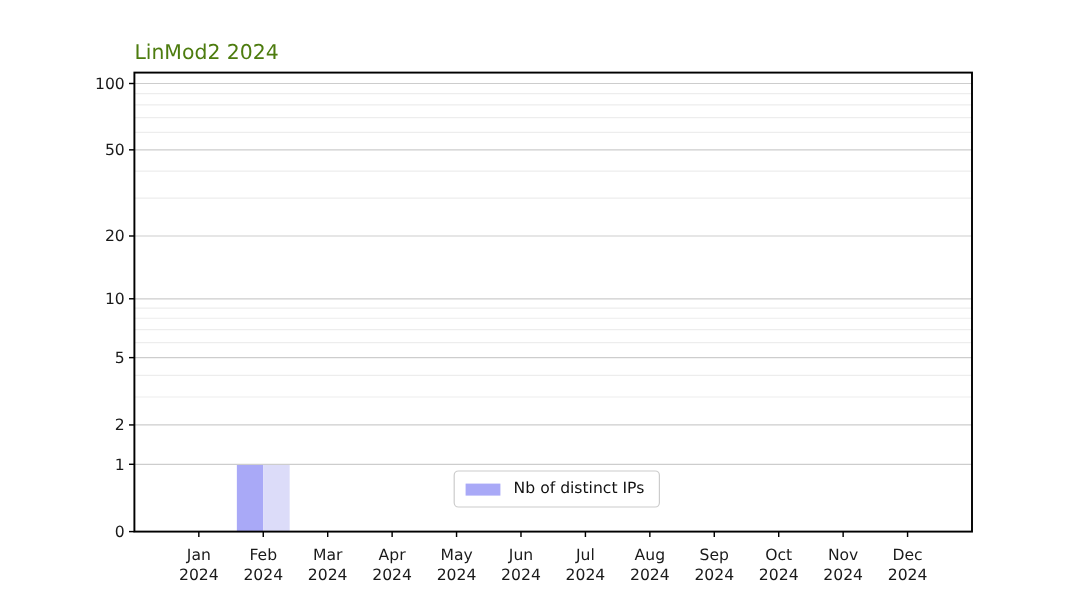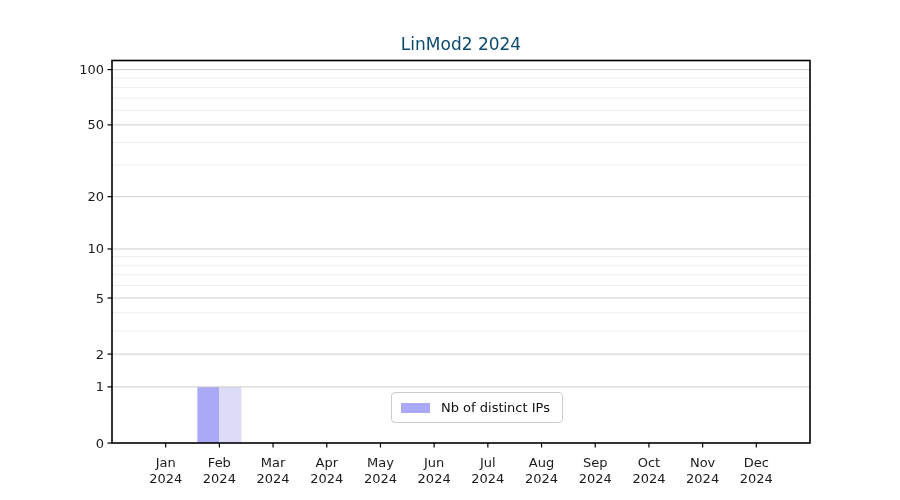--- a/index.html
+++ b/index.html
@@ -20,28 +20,28 @@
   #chart-svg {
     position: absolute;
     left: 0;
     top: 0;
   }
   #chart-title {
     position: absolute;
     left: 112px;
     width: 698px;
     top: 34px;
-    text-align: center;
+    text-align: left;
     font-size: 17px;
-    color: #0c4a6e;
+    color: #4d7c0f;
     line-height: 20px;
   }
   #legend {
     position: absolute;
-    left: 391px;
+    left: 378px;
     top: 392px;
     background: rgba(255,255,255,0.9);
     border: 1px solid #cccccc;
     border-radius: 4px;
     padding: 5px 12px 5px 9px;
     box-sizing: border-box;
   }
   .legend-row {
     display: flex;
     align-items: center;

